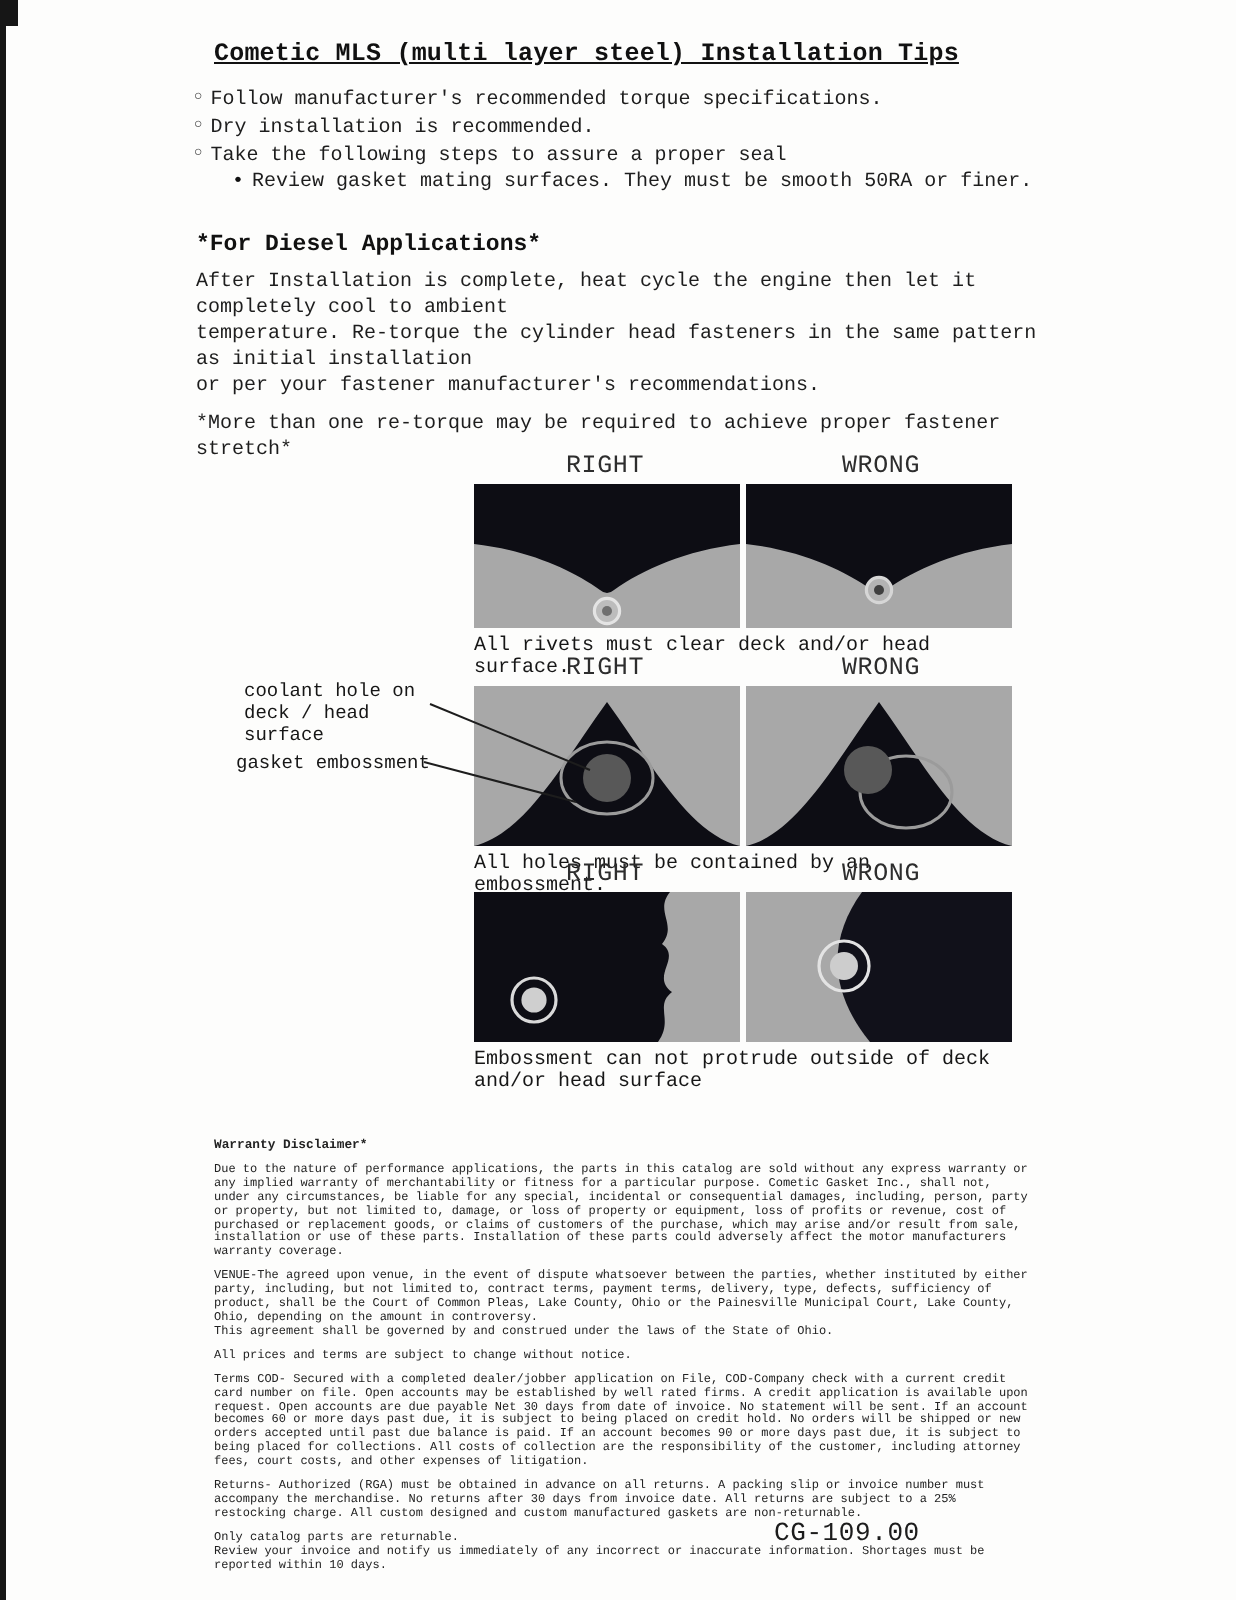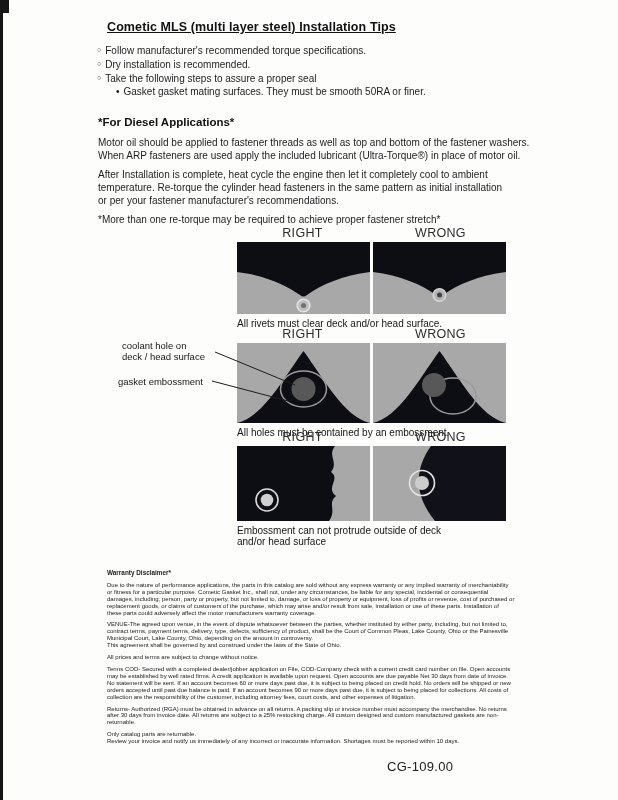--- a/index.html
+++ b/index.html
@@ -1,20 +1,20 @@
 <!DOCTYPE html>
 <html><head>
 <meta charset="utf-8">
 <style>
   * { margin:0; padding:0; box-sizing:border-box; }
   html,body { background:#ffffff; }
   .page {
     position:relative; width:618px; height:800px;
     background:#fdfdfc; overflow:hidden;
-    font-family:Liberation Sans, sans-serif; color:#1d1d1d;
+    font-family:Liberation Mono, monospace; color:#1d1d1d;
   }
   .abs { position:absolute; }
   .edge { background:#161616; }
 
   .title {
     font-size:12.5px; font-weight:bold; text-decoration:underline;
     letter-spacing:0.1px; color:#111;
   }
 
   .tips { font-size:10px; line-height:13px; width:430px; }
@@ -54,28 +54,26 @@
   <div class="abs edge" style="left:0;top:0;width:3px;height:800px;"></div>
   <div class="abs edge" style="left:0;top:0;width:9px;height:13px;"></div>
 
   <div class="abs title" style="left:107px;top:20px;">Cometic MLS (multi layer steel) Installation Tips</div>
 
   <div class="abs tips" style="left:97px;top:43px;">
     <div class="tip-row"><span class="marker-circle">○</span><span>Follow manufacturer's recommended torque specifications.</span></div>
     <div class="tip-row"><span class="marker-circle">○</span><span>Dry installation is recommended.</span></div>
     <div class="tip-row"><span class="marker-circle">○</span><span>Take the following steps to assure a proper seal</span></div>
     <div class="subtips">
-      <div class="tip-row"><span class="marker-dot">•</span><span>Gasket gasket mating surfaces.  They must be smooth 50RA or finer.</span></div>
+      <div class="tip-row"><span class="marker-dot">•</span><span>Review gasket mating surfaces.  They must be smooth 50RA or finer.</span></div>
     </div>
   </div>
 
   <div class="abs diesel" style="left:98px;top:116px;">
     <div class="diesel-heading">*For Diesel Applications*</div>
-    <div class="para">Motor oil should be applied to fastener threads as well as top and bottom of the fastener washers.
-When ARP fasteners are used apply the included lubricant (Ultra-Torque®) in place of motor oil.</div>
     <div class="para2">After Installation is complete, heat cycle the engine then let it completely cool to ambient
 temperature. Re-torque the cylinder head fasteners in the same pattern as initial installation
 or per your fastener manufacturer's recommendations.</div>
     <div class="note">*More than one re-torque may be required to achieve proper fastener stretch*</div>
   </div>
 
   <div class="abs fig" style="left:237px;top:226px;">
     <div class="fig-labels">
       <span class="fig-label">RIGHT</span>
       <span class="fig-label">WRONG</span>

